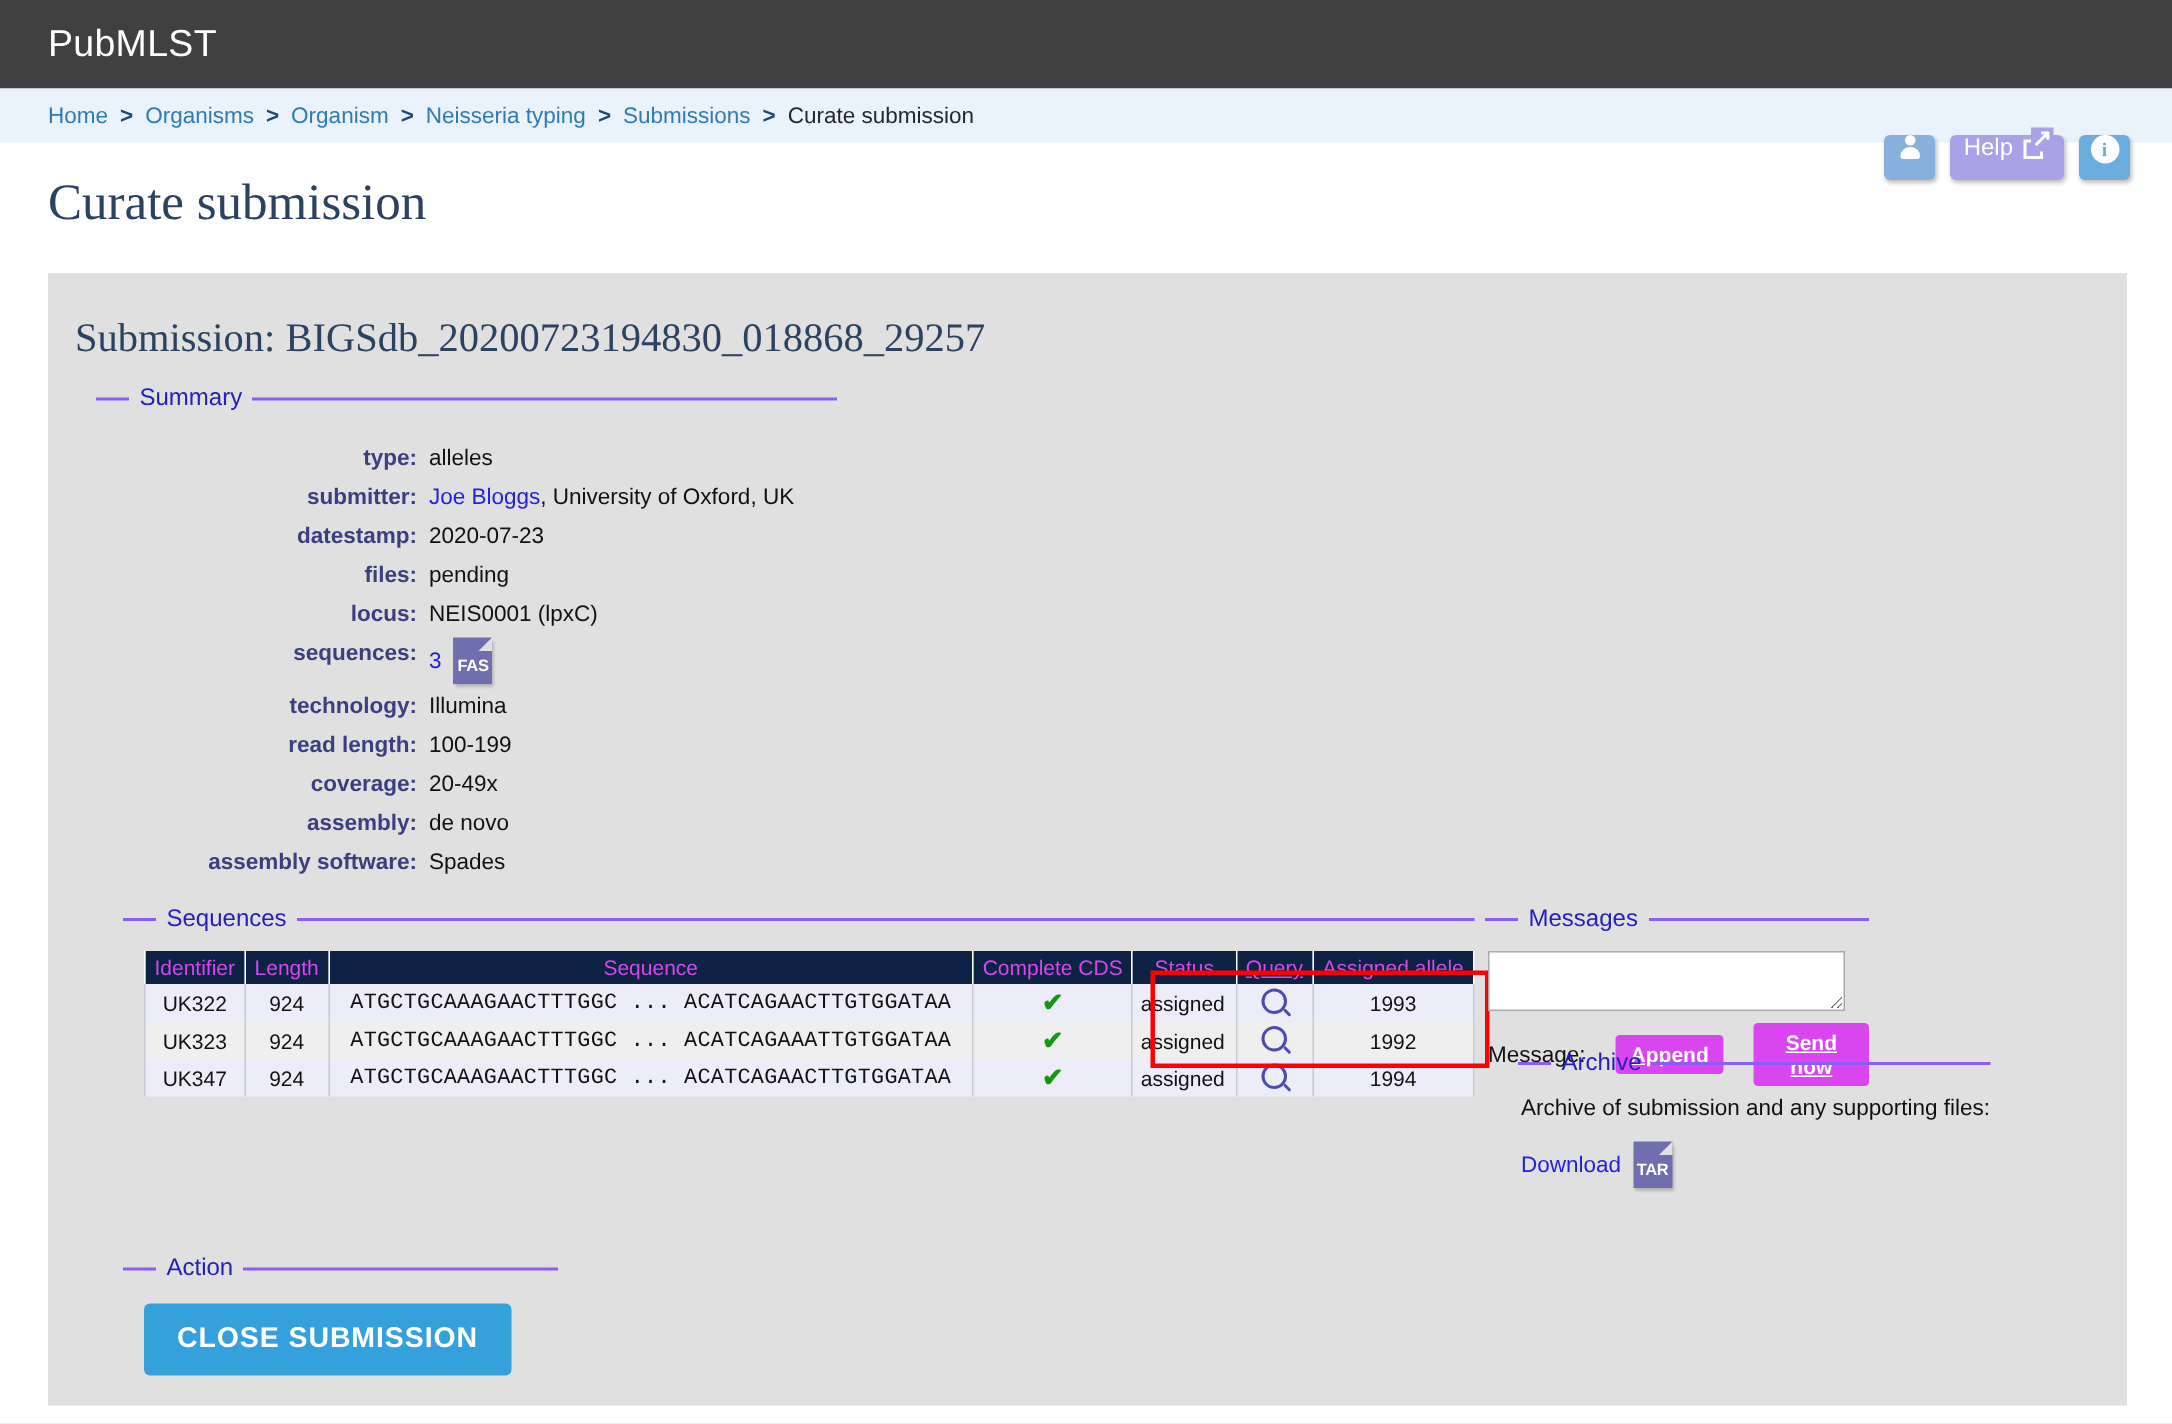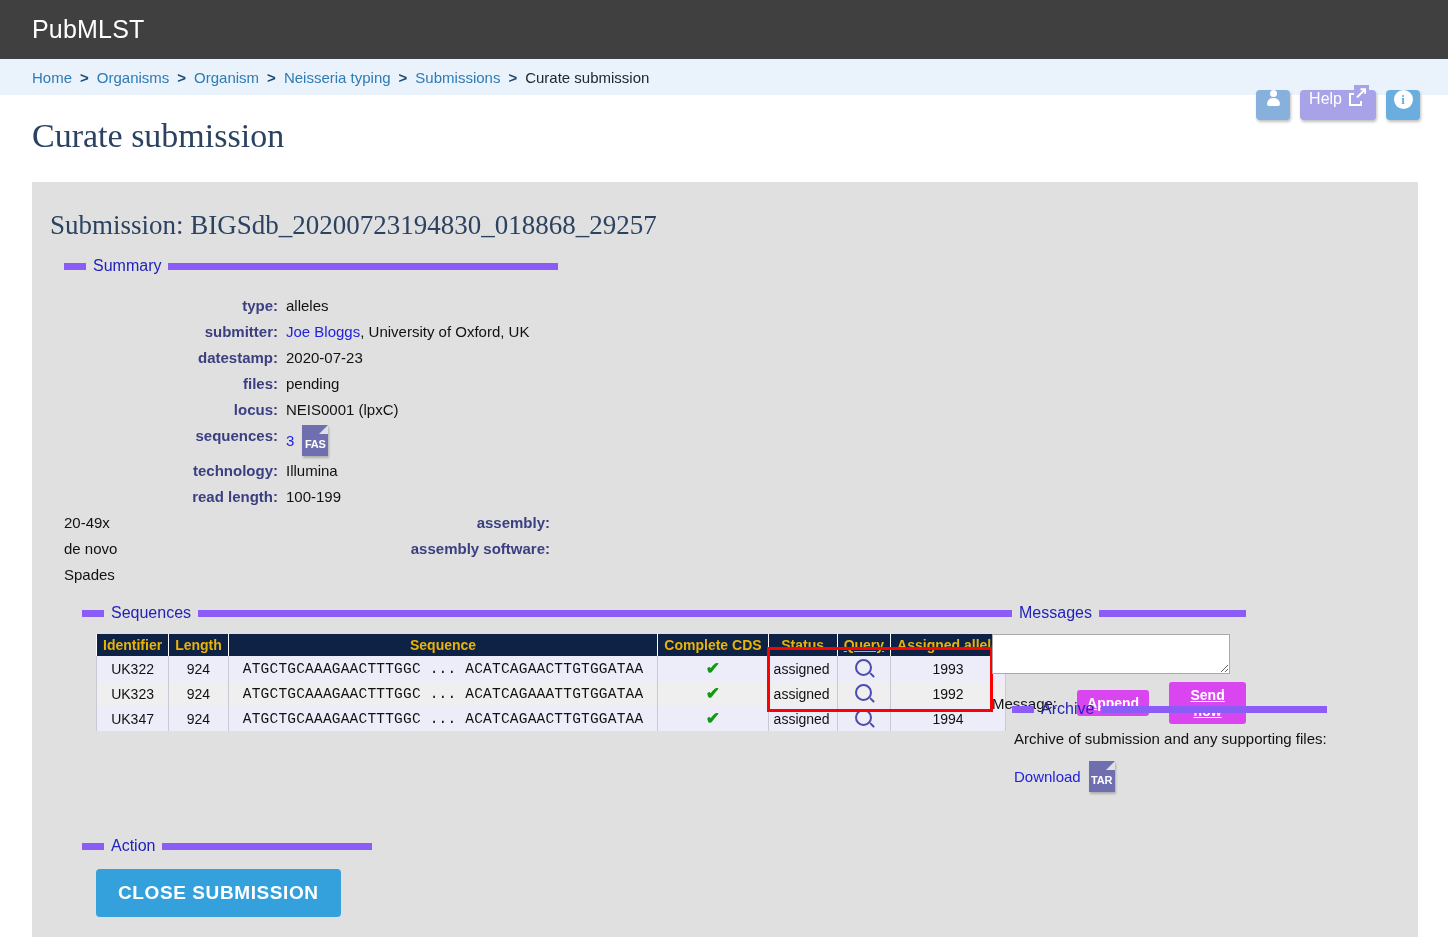--- a/index.html
+++ b/index.html
@@ -135,21 +135,21 @@
   .submission-id {
     font-family: "Liberation Serif", serif;
     font-size: 27px;
     color: #2b4260;
     padding: 28px 0 0 18px;
   }
 
   
   fieldset {
     border: none;
-    border-top: 7px solid #8b5cf6;
+    border-top: 2px solid #8b5cf6;
     margin: 0;
     padding: 0;
   }
   legend {
     color: #2222bb;
     font-size: 16px;
     padding: 0 7px;
     margin-left: 22px;
   }
 
@@ -226,22 +226,22 @@
     top: 422px;
     width: 900px;
   }
   .seq-table {
     border-collapse: collapse;
     margin: 12px 0 0 14px;
     font-size: 14px;
   }
   .seq-table th {
     background: #0d2244;
-    color: #eab308;
-    font-weight: bold;
+    color: #d946ef;
+    font-weight: normal;
     padding: 3px 6px;
     border-left: 1px solid #ffffff;
     border-right: 1px solid #ffffff;
     font-size: 14px;
     white-space: nowrap;
   }
   .seq-table th.underlined { text-decoration: underline; }
   .seq-table td {
     padding: 2px 7px;
     border-left: 1px solid #c9c9d6;
@@ -435,20 +435,21 @@
           <span class="ft">FAS</span>
         </span>
       </div>
 
       <div class="sum-label">technology:</div>
       <div class="sum-value">Illumina</div>
 
       <div class="sum-label">read length:</div>
       <div class="sum-value">100-199</div>
 
+      <div class="sum-label">coverage:</div>
       <div class="sum-value">20-49x</div>
 
       <div class="sum-label">assembly:</div>
       <div class="sum-value">de novo</div>
 
       <div class="sum-label">assembly software:</div>
       <div class="sum-value">Spades</div>
 
     </div>
   </fieldset>

